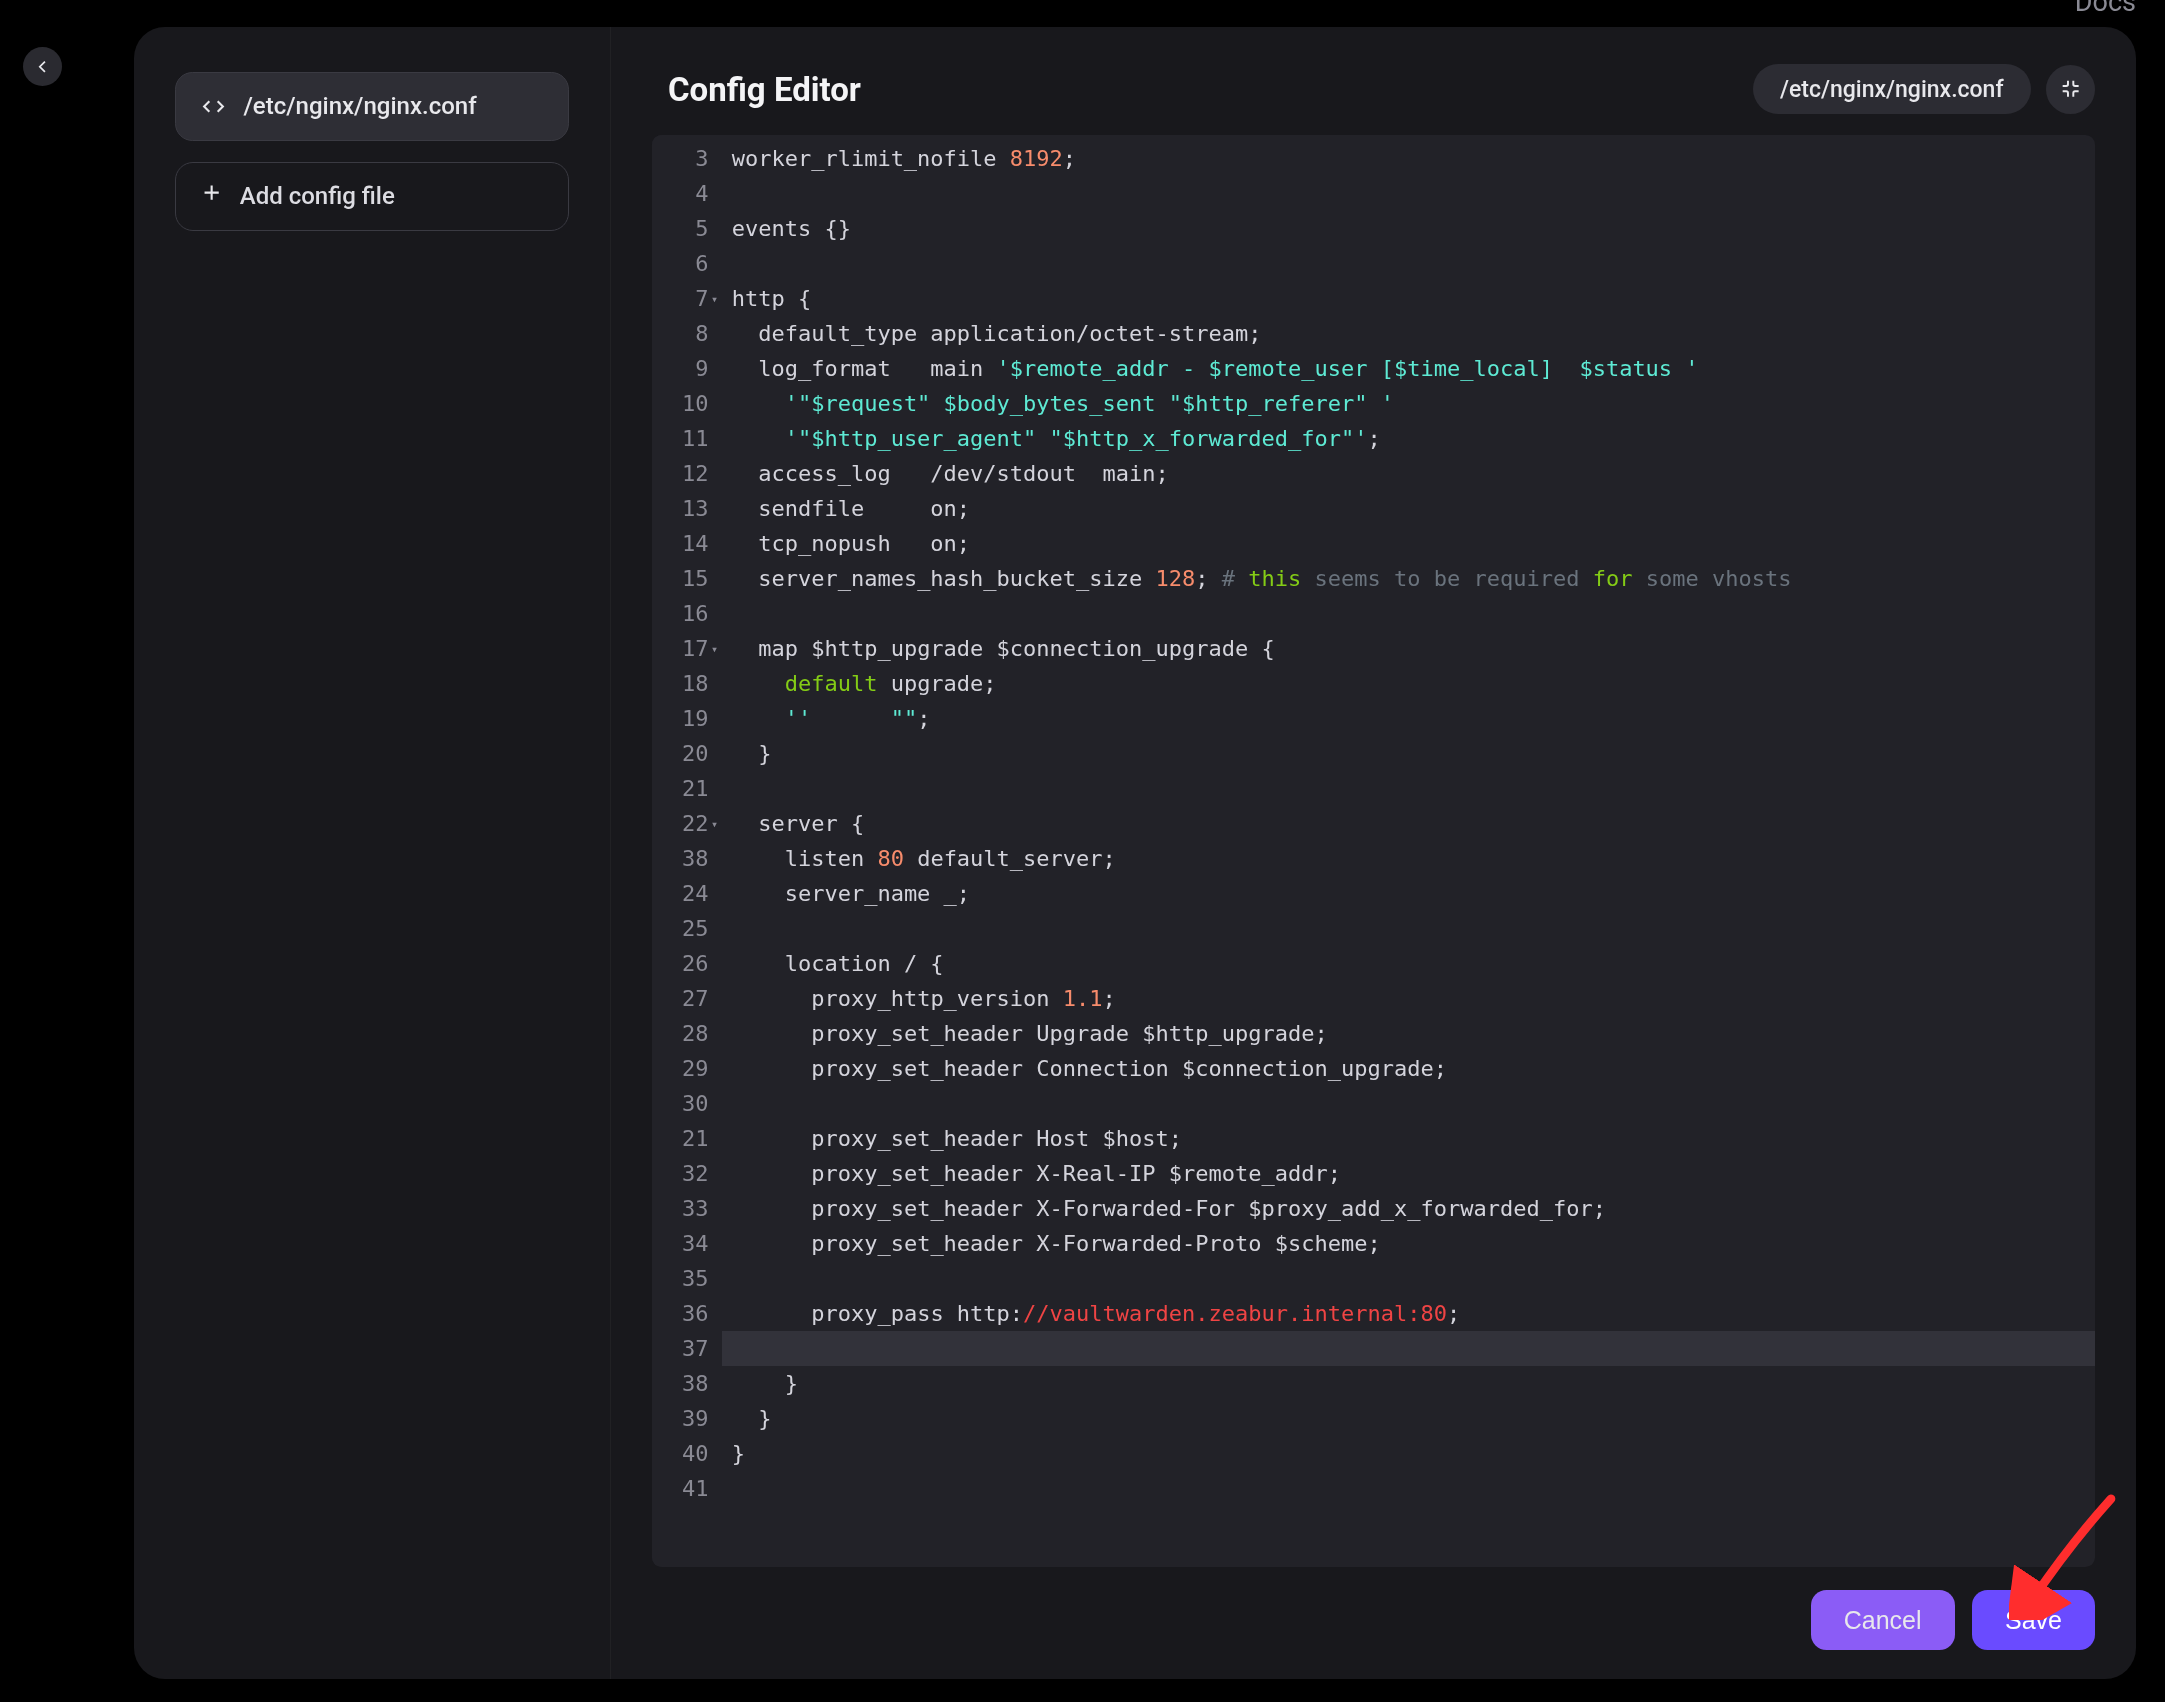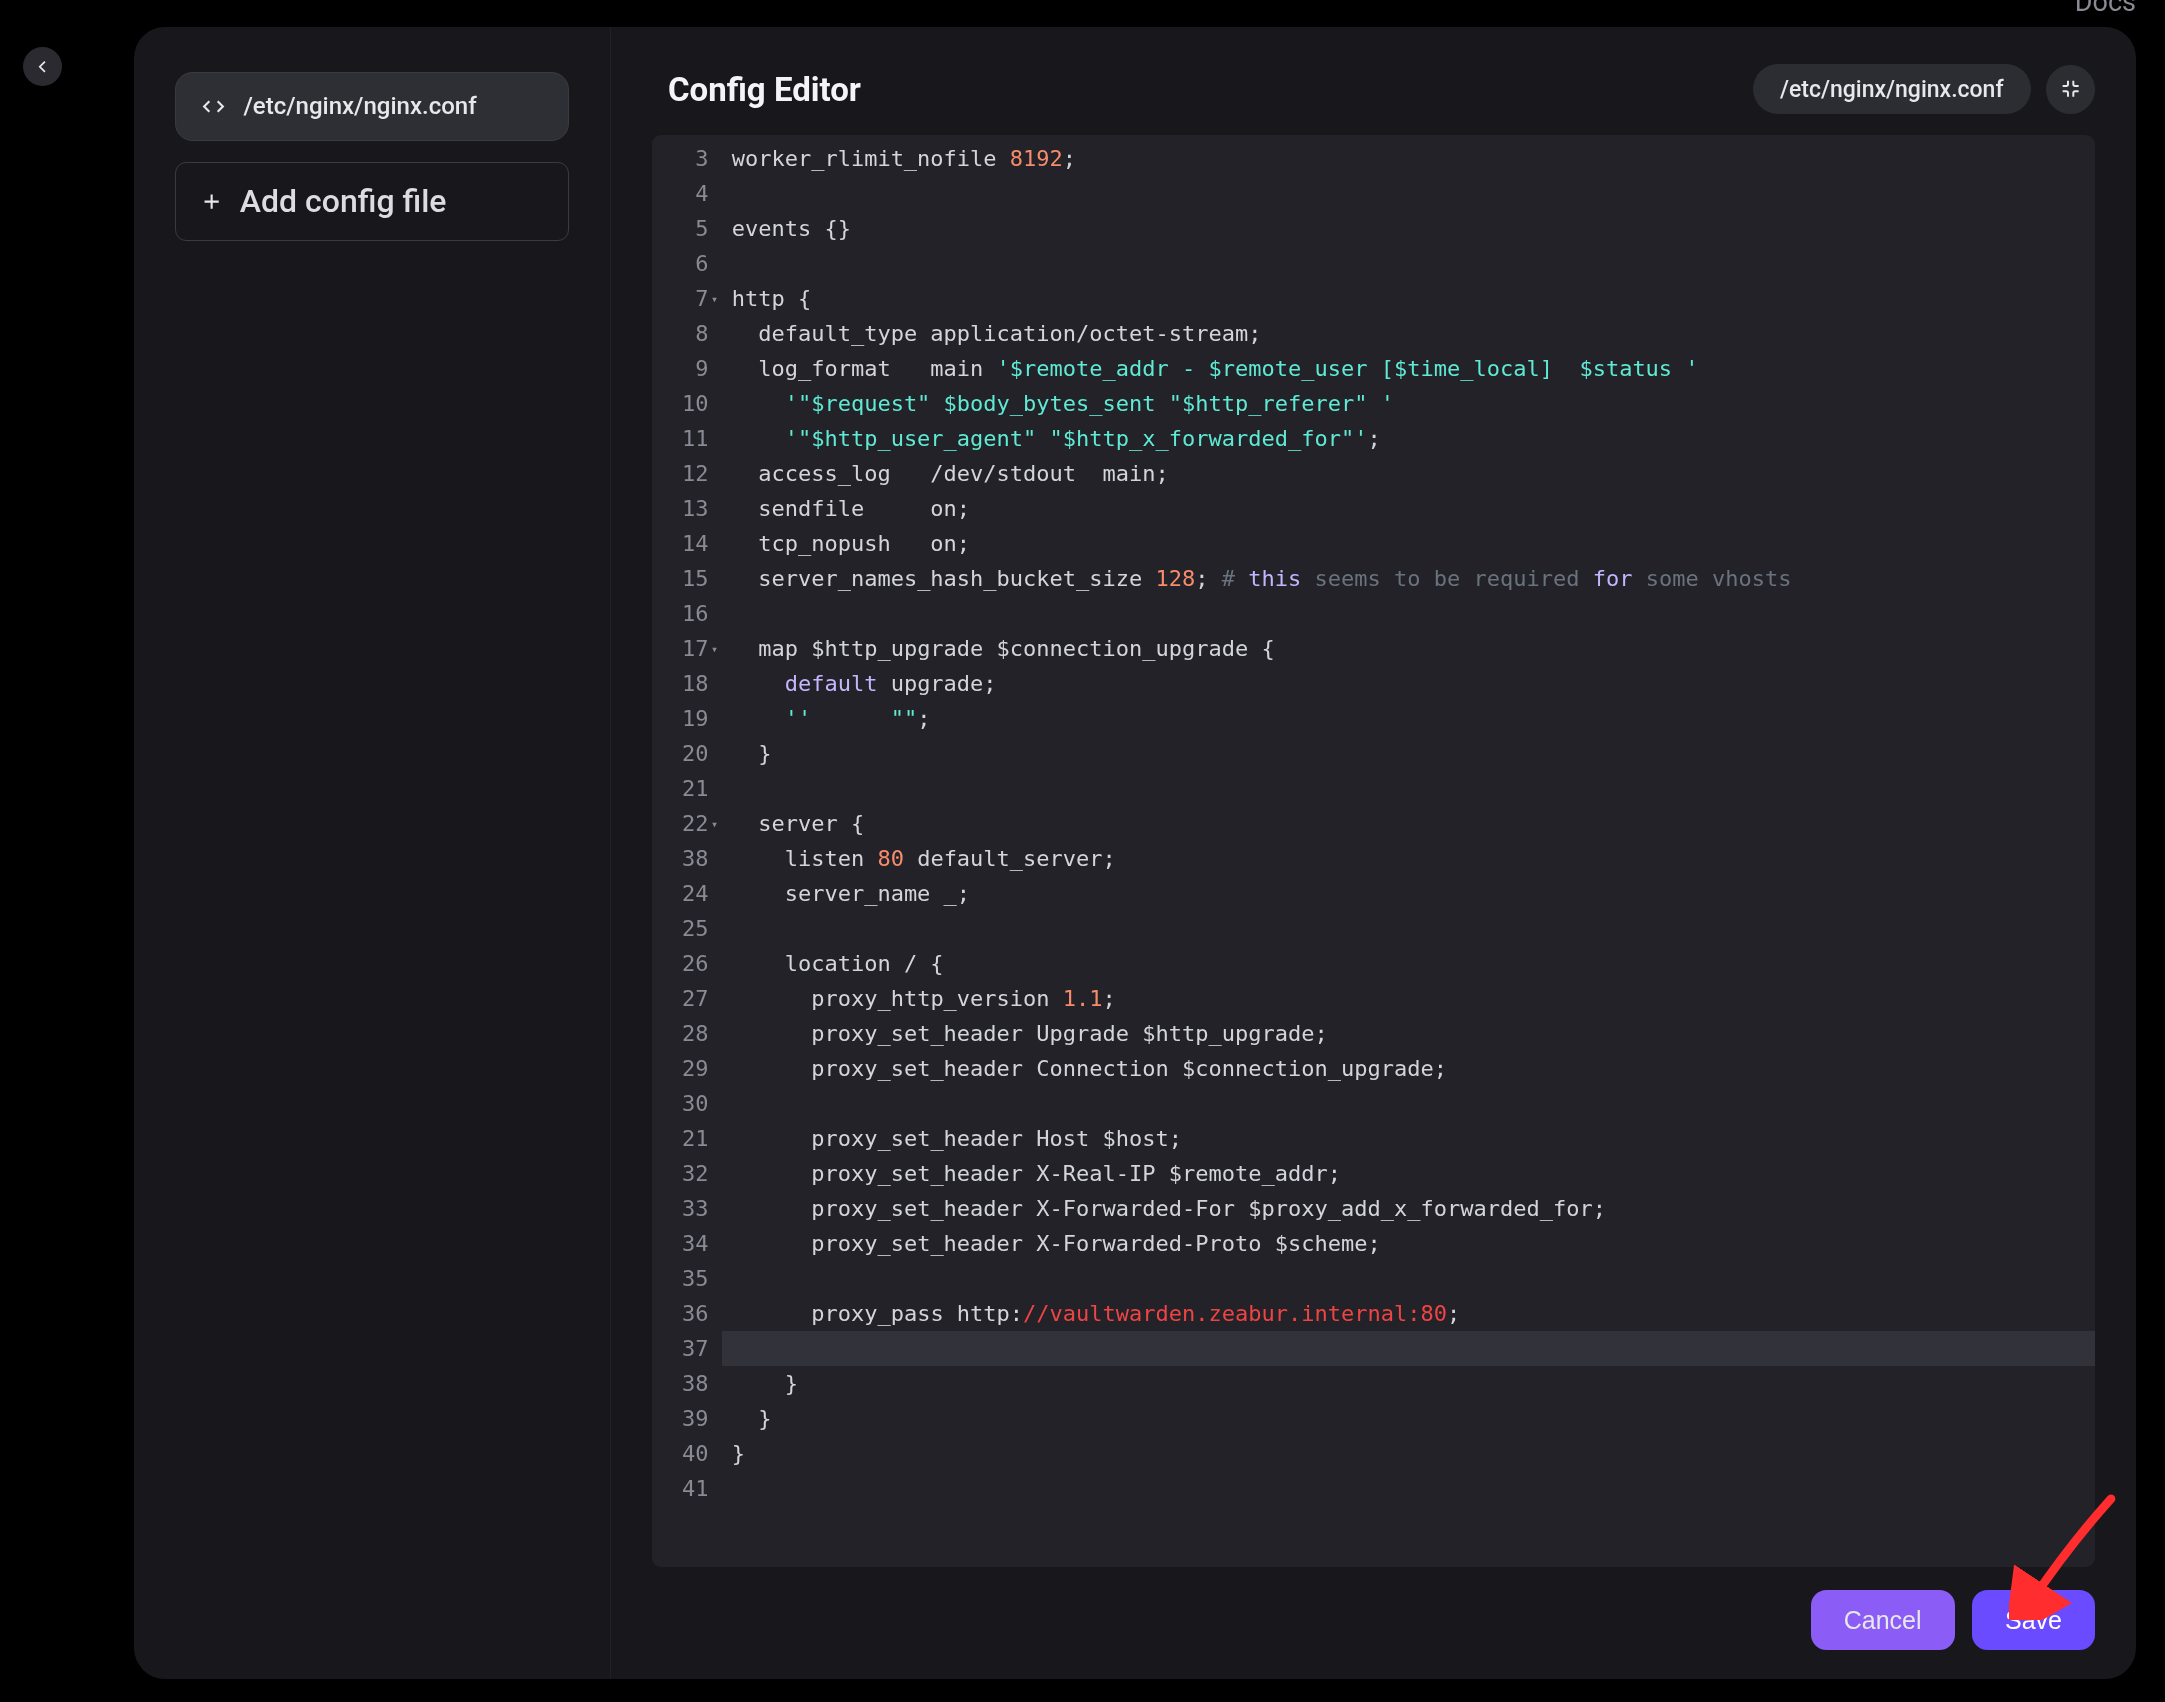--- a/index.html
+++ b/index.html
@@ -61,27 +61,26 @@
     border-radius: 17.5px;
     padding: 19.4px 25px;
     margin-bottom: 21.3px;
     cursor: pointer;
     font-size: 24px;
     font-weight: 500;
   }
   .config-item svg { width: 25px; height: 25px; stroke: #e8e8ec; fill: none; stroke-width: 2; flex: 0 0 auto; }
   .add-config {
     display: flex;
-    align-items: center;
     gap: 17.5px;
     border: 1px solid #3a3a42;
-    border-radius: 11px;
+    border-radius: 18px;
     padding: 19.4px 25px;
     cursor: pointer;
-    font-size: 32px;
+    font-size: 24px;
     font-weight: 500;
     color: #dcdce2;
     background: transparent;
   }
   .add-config svg { width: 21.3px; height: 21.3px; stroke: #e8e8ec; fill: none; stroke-width: 2.4; }
 
   .main {
     flex: 1;
     display: flex;
     flex-direction: column;
@@ -162,21 +161,21 @@
   .code {
     flex: 1;
     padding: 5.8px 0;
     white-space: pre;
     color: #d4d4dc;
     min-width: 0;
   }
   .code .row { height: 35px; padding-left: 9.7px; }
   .code .row.hl { background: #32323a; }
 
-  .tok-kw   { color: #c4b5fd; } 
+  .tok-kw   { color: #84cc16; } 
   .tok-num  { color: #f78c6c; } 
   .tok-str  { color: #5eead4; } 
   .tok-cmt  { color: #6a737d; } 
   .tok-url  { color: #ef4444; }
   .tok-id   { color: #d4d4dc; }
 
   .footer {
     display: flex;
     justify-content: flex-end;
     gap: 17.5px;

